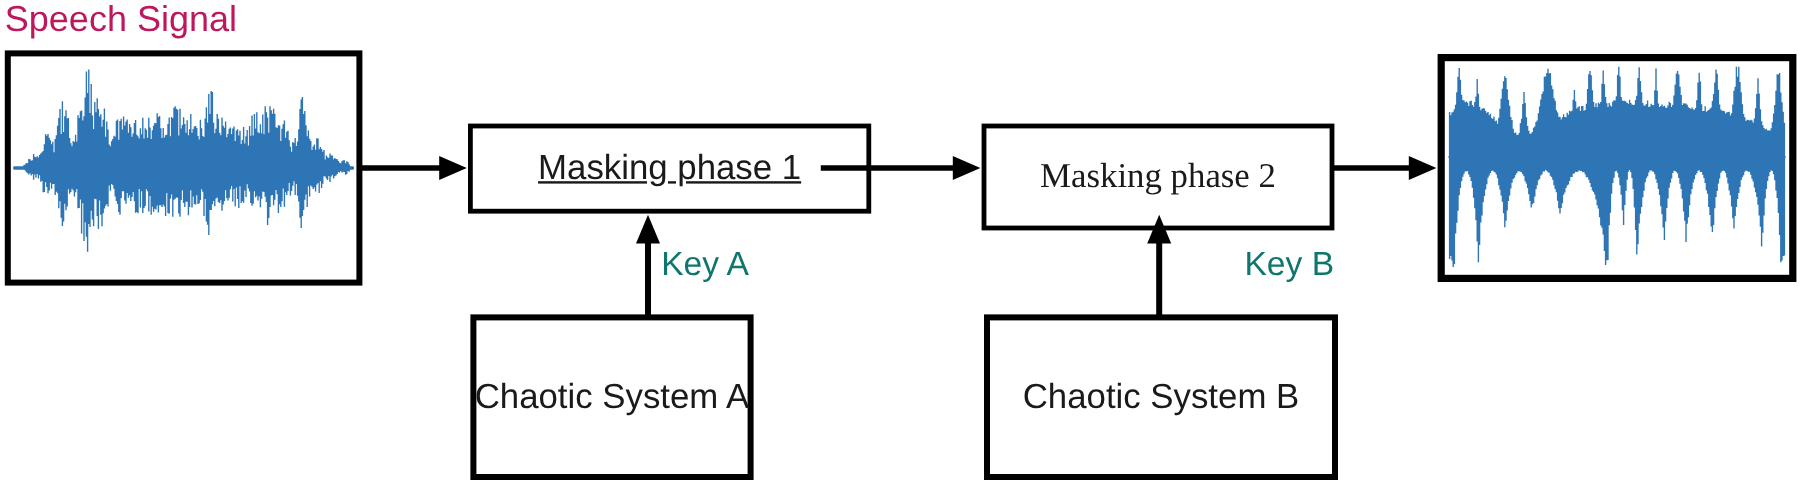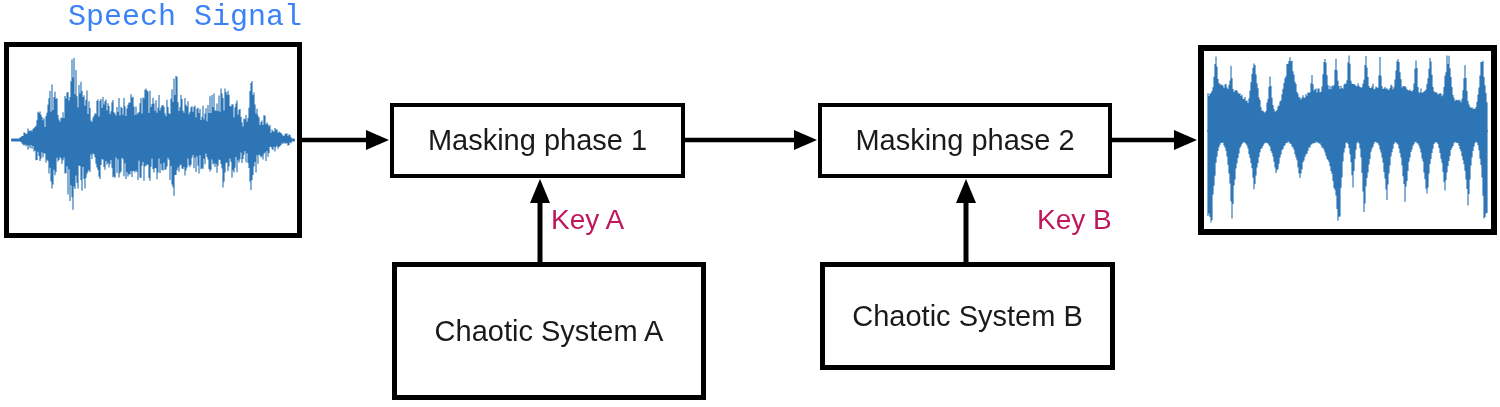--- a/index.html
+++ b/index.html
@@ -7,26 +7,25 @@
     position: relative;
     width: 1500px;
     height: 407px;
     background: #ffffff;
     font-family: "Liberation Sans", sans-serif;
     color: #1a1a1a;
     overflow: hidden;
   }
   .fig-title {
     position: absolute;
-    text-align: right;
+    text-align: left;
     font-size: 30px;
     font-weight: 500;
-    color: #3b82f6;
+    color: #be185d;
     white-space: nowrap;
-    font-family: Liberation Mono, monospace;
   }
   .signal-box {
     position: absolute;
     background: #ffffff;
     box-sizing: border-box;
   }
   .speech-box  { left: 4px;    top: 42px; width: 298px; height: 196px; border: 5px solid #000; }
   .encrypted-box { left: 1198px; top: 45px; width: 299px; height: 190px; border: 6px solid #000; }
   .signal-box svg { position: absolute; inset: 0; width: 100%; height: 100%; display: block; }
   .proc-box {
@@ -34,28 +33,28 @@
     background: #ffffff;
     border: 4px solid #000;
     box-sizing: border-box;
     display: flex;
     align-items: center;
     justify-content: center;
     font-size: 29px;
     color: #1a1a1a;
     white-space: nowrap;
   }
-  .masking-1 { left: 390px; top: 103px; width: 295px; height: 75px; }
-  .masking-2 { left: 818px; top: 103px; width: 294px; height: 75px; }
-  .chaotic-a { left: 392px; top: 262px; width: 314px; height: 138px; border-width: 5px; }
-  .chaotic-b { left: 820px; top: 262px; width: 295px; height: 108px; border-width: 5px; }
+  .masking-1 { left: 390px; top: 103px; width: 336px; height: 75px; text-decoration: underline; }
+  .masking-2 { left: 818px; top: 103px; width: 294px; height: 89px; font-family: Liberation Serif, serif; }
+  .chaotic-a { left: 392px; top: 262px; width: 236px; height: 138px; border-width: 5px; }
+  .chaotic-b { left: 820px; top: 262px; width: 295px; height: 138px; border-width: 5px; }
   .key-label {
     position: absolute;
     font-size: 28px;
-    color: #be185d;
+    color: #0f766e;
     white-space: nowrap;
   }
   .key-a { left: 551px; top: 204px; }
   .key-b { left: 1037px; top: 204px; }
   .arrow-layer {
     position: absolute;
     inset: 0;
     width: 1500px;
     height: 407px;
     pointer-events: none;

